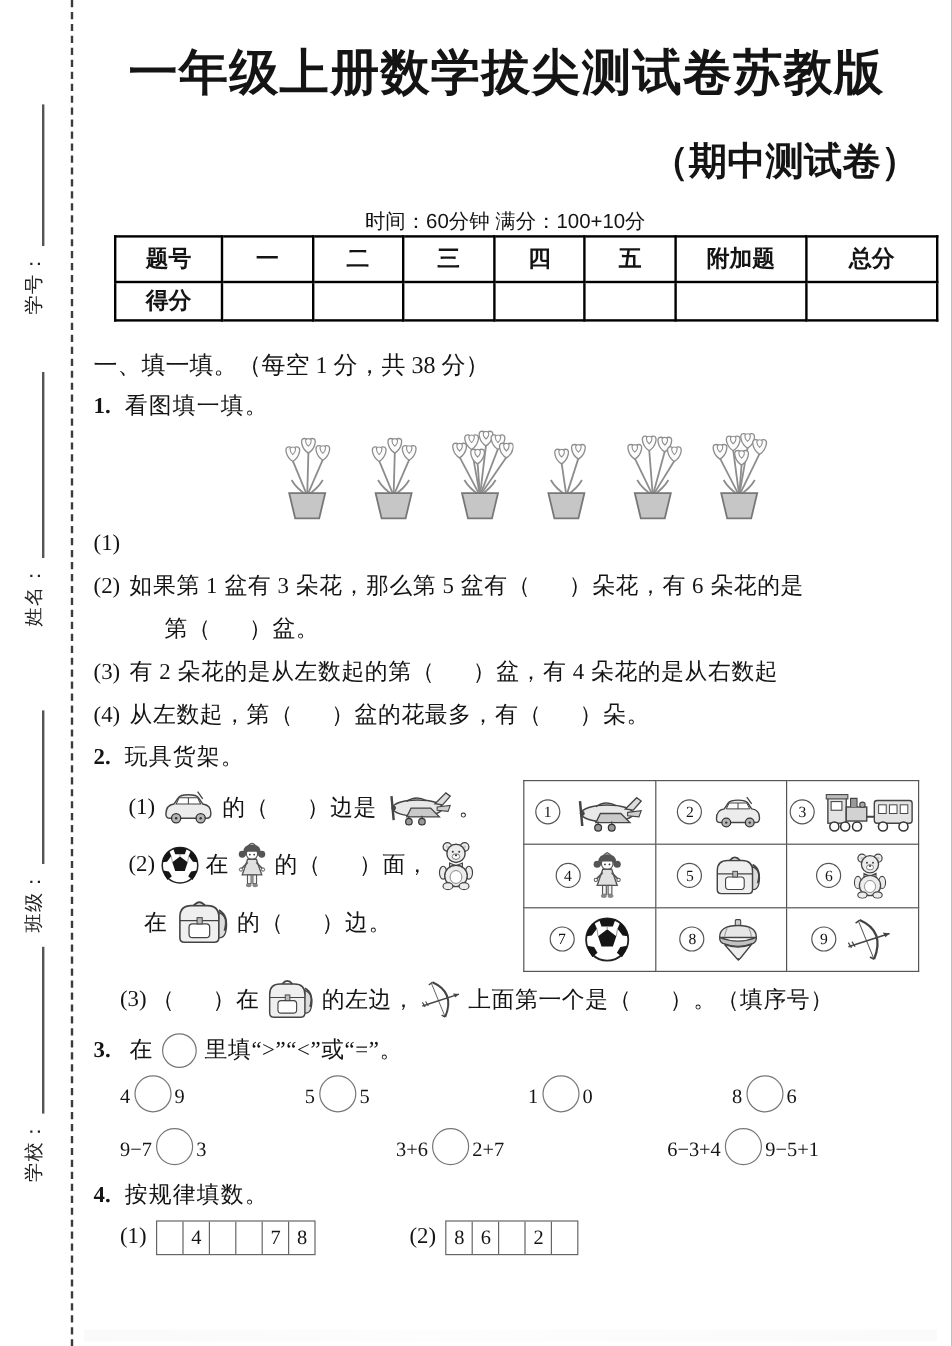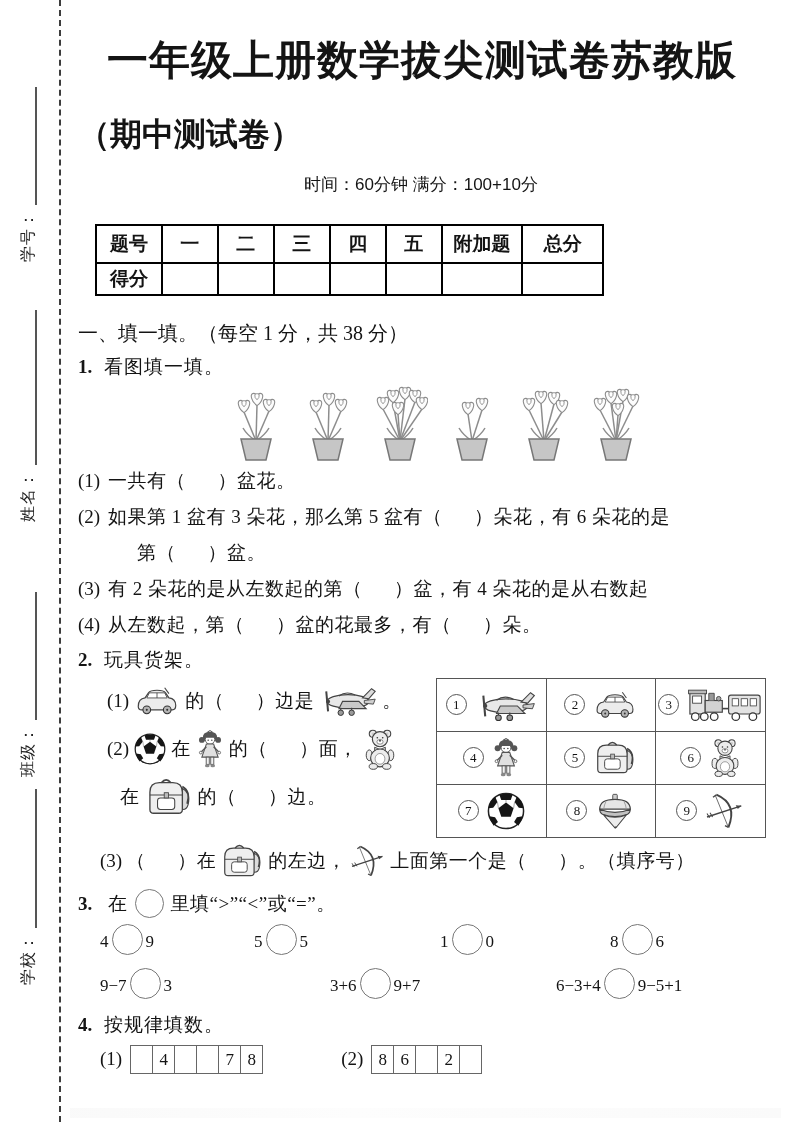--- a/index.html
+++ b/index.html
@@ -16,26 +16,26 @@
   .mg2{left:15px;top:522px;width:214px;}
   .mg3{left:15px;top:777px;width:187px;}
   .mg4{left:15px;top:985px;width:198px;}
   .mlabel{flex:0 0 auto;letter-spacing:1px;}
   .mline{flex:1 1 auto;align-self:flex-end;border-bottom:2px solid #555;margin:0 2px 4px 6px;height:0;}
 
   
   .content{position:absolute;left:78px;top:0;width:688px;}
   .title{margin-top:36px;text-align:center;font-family:"Liberation Sans","DejaVu Sans",sans-serif;
          font-weight:bold;font-size:41px;line-height:1.2;letter-spacing:1px;}
-  .subtitle{margin-top:30px;text-align:left;font-family:"Liberation Sans","DejaVu Sans",sans-serif;
+  .subtitle{margin-top:30px;text-align:right;font-family:"Liberation Sans","DejaVu Sans",sans-serif;
          font-weight:bold;font-size:32px;line-height:1.2;}
   .meta{margin-top:20px;text-align:center;font-family:"Liberation Sans","DejaVu Sans",sans-serif;
          font-size:17px;line-height:22px;padding-right:2px;}
 
-  table.score-table{margin:28px 0 0 17px;border-collapse:collapse;width:509px;table-layout:fixed;
+  table.score-table{margin:0 0 0 17px;border-collapse:collapse;width:687px;table-layout:fixed;
          font-family:"Liberation Sans","DejaVu Sans",sans-serif;}
   table.score-table td{border:2px solid #000;text-align:center;font-size:19px;font-weight:bold;padding:0;}
   table.score-table tr.hrow td{height:36px;}
   table.score-table tr.srow td{height:30px;border-radius:14px;}
   td.c0{width:13%;} td.cn{width:11%;} td.c6{width:16%;} td.c7{width:16%;}
 
   .sec-head{margin-top:24px;font-size:20px;font-weight:normal;line-height:27px;}
   .qline{display:flex;align-items:center;}
   .q-head{font-size:19px;line-height:25px;margin-top:7px;}
   .qno{font-weight:bold;flex:0 0 26px;}
@@ -355,21 +355,20 @@
           <use x="15" y="5" width="16" height="16" href="#tulip" xlink:href="#tulip"></use>
           <use x="27" y="3" width="16" height="16" href="#tulip" xlink:href="#tulip"></use>
           <use x="37" y="8" width="16" height="16" href="#tulip" xlink:href="#tulip"></use>
           <use x="22" y="17" width="16" height="16" href="#tulip" xlink:href="#tulip"></use>
           <path d="M13 54 L43 54 L38 75 L18 75 Z" fill="#c6c6c6" stroke="#777" stroke-width="1.5"></path>
         </svg>
       </div>
 
     <div class="subq">
       <span class="sno">(1)</span>
-      <span class="stext">一共有（&nbsp;&nbsp;&nbsp;&nbsp;&nbsp;&nbsp;）盆花。</span>
     </div>
     <div class="subq">
       <span class="sno">(2)</span>
       <span class="stext">如果第 1 盆有 3 朵花，那么第 5 盆有（&nbsp;&nbsp;&nbsp;&nbsp;&nbsp;&nbsp;）朵花，有 6 朵花的是</span>
     </div>
     <div class="subq cont">
       <span class="stext">第（&nbsp;&nbsp;&nbsp;&nbsp;&nbsp;&nbsp;）盆。</span>
     </div>
     <div class="subq">
       <span class="sno">(3)</span>
@@ -506,21 +505,21 @@
     </div>
 
     <div class="q3row r1">
       <span class="cmp-item i0"><span>4</span><span class="cmp-circle"></span><span>9</span></span>
       <span class="cmp-item i1"><span>5</span><span class="cmp-circle"></span><span>5</span></span>
       <span class="cmp-item i2"><span>1</span><span class="cmp-circle"></span><span>0</span></span>
       <span class="cmp-item i3"><span>8</span><span class="cmp-circle"></span><span>6</span></span>
     </div>
     <div class="q3row r2">
       <span class="cmp-item i0"><span>9−7</span><span class="cmp-circle"></span><span>3</span></span>
-      <span class="cmp-item i1"><span>3+6</span><span class="cmp-circle"></span><span>9+7</span></span>
+      <span class="cmp-item i1"><span>3+6</span><span class="cmp-circle"></span><span>2+7</span></span>
       <span class="cmp-item i2"><span>6−3+4</span><span class="cmp-circle"></span><span>9−5+1</span></span>
     </div>
 
     <div class="qline q-head" style="margin-top:6px;">
       <span class="qno">4.</span>
       <span class="qtitle">按规律填数。</span>
     </div>
     <div class="q4row">
       <span class="sno">(1)</span>
       <span class="numstrip">

